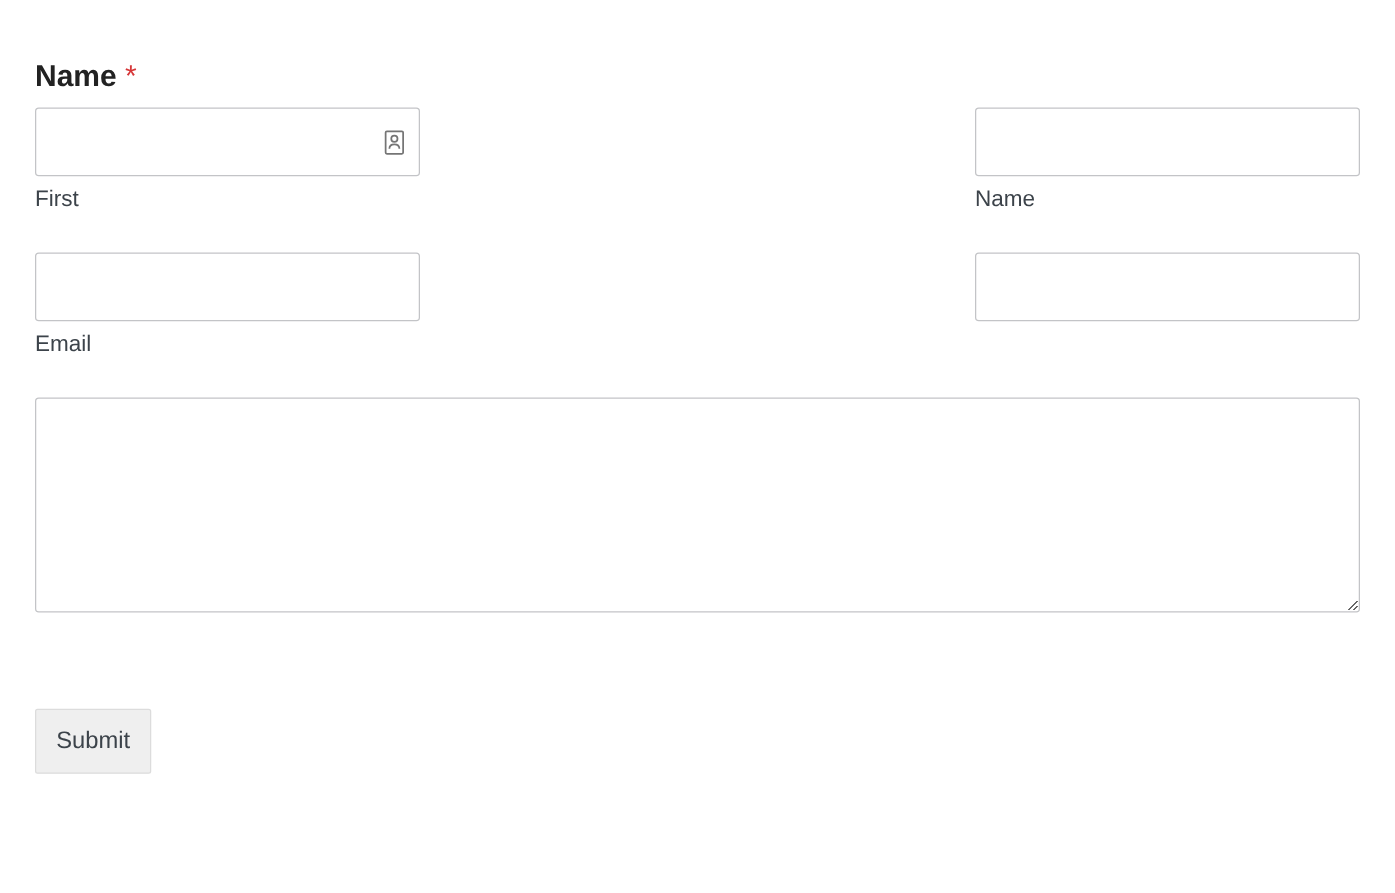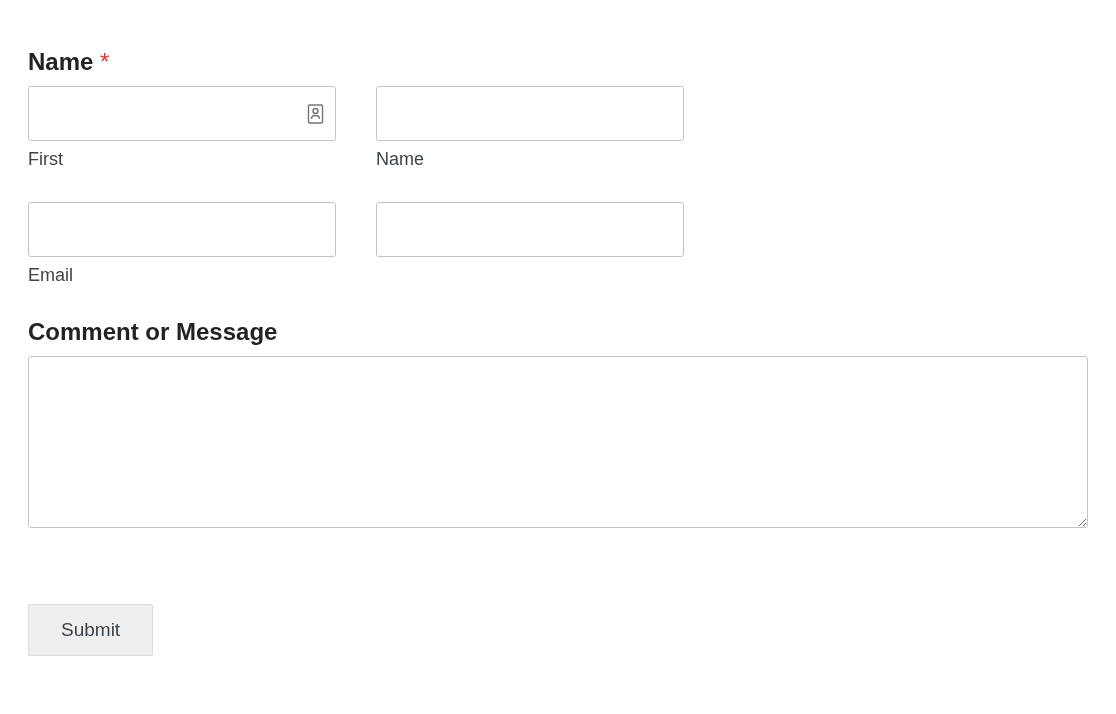--- a/index.html
+++ b/index.html
@@ -25,20 +25,21 @@
       display: block;
       margin-top: 20px;
     }
     .required {
       color: #d63638;
       font-weight: 400;
     }
     .field-row {
       display: flex;
       gap: 40px;
+      justify-content: space-between;
     }
     .field-col {
       display: flex;
       flex-direction: column;
       width: 308px;
     }
     .text-input {
       width: 100%;
       height: 55px;
       border: 1px solid #c3c4c7;
@@ -73,21 +74,21 @@
       border: 1px solid #c3c4c7;
       border-radius: 3px;
       padding: 10px 12px;
       font-size: 16px;
       font-family: inherit;
       resize: both;
       background: #fff;
     }
     .submit-button {
       margin-top: 40px;
-      padding: 14px 32px;
+      padding: 14px 16px;
       font-size: 19px;
       font-family: inherit;
       background: #efefef;
       border: 1px solid #dcdcdc;
       color: #3c434a;
       cursor: pointer;
       border-radius: 2px;
     }
     .full-width {
       width: 100%;
@@ -130,19 +131,18 @@
         <input type="email" class="text-input" value="" style="">
         <span class="sub-label">Email</span>
       </div>
       <div class="field-col">
         <input type="email" class="text-input" value="" style="">
       </div>
     </div>
   </div>
 
   <div class="form-group">
-    <label class="field-label">Comment or Message</label>
     <textarea class="textarea-input full-width" value="" style=""></textarea>
   </div>
 
   <button type="submit" class="submit-button">Submit</button>
 
 </form>
 
 </body></html>

